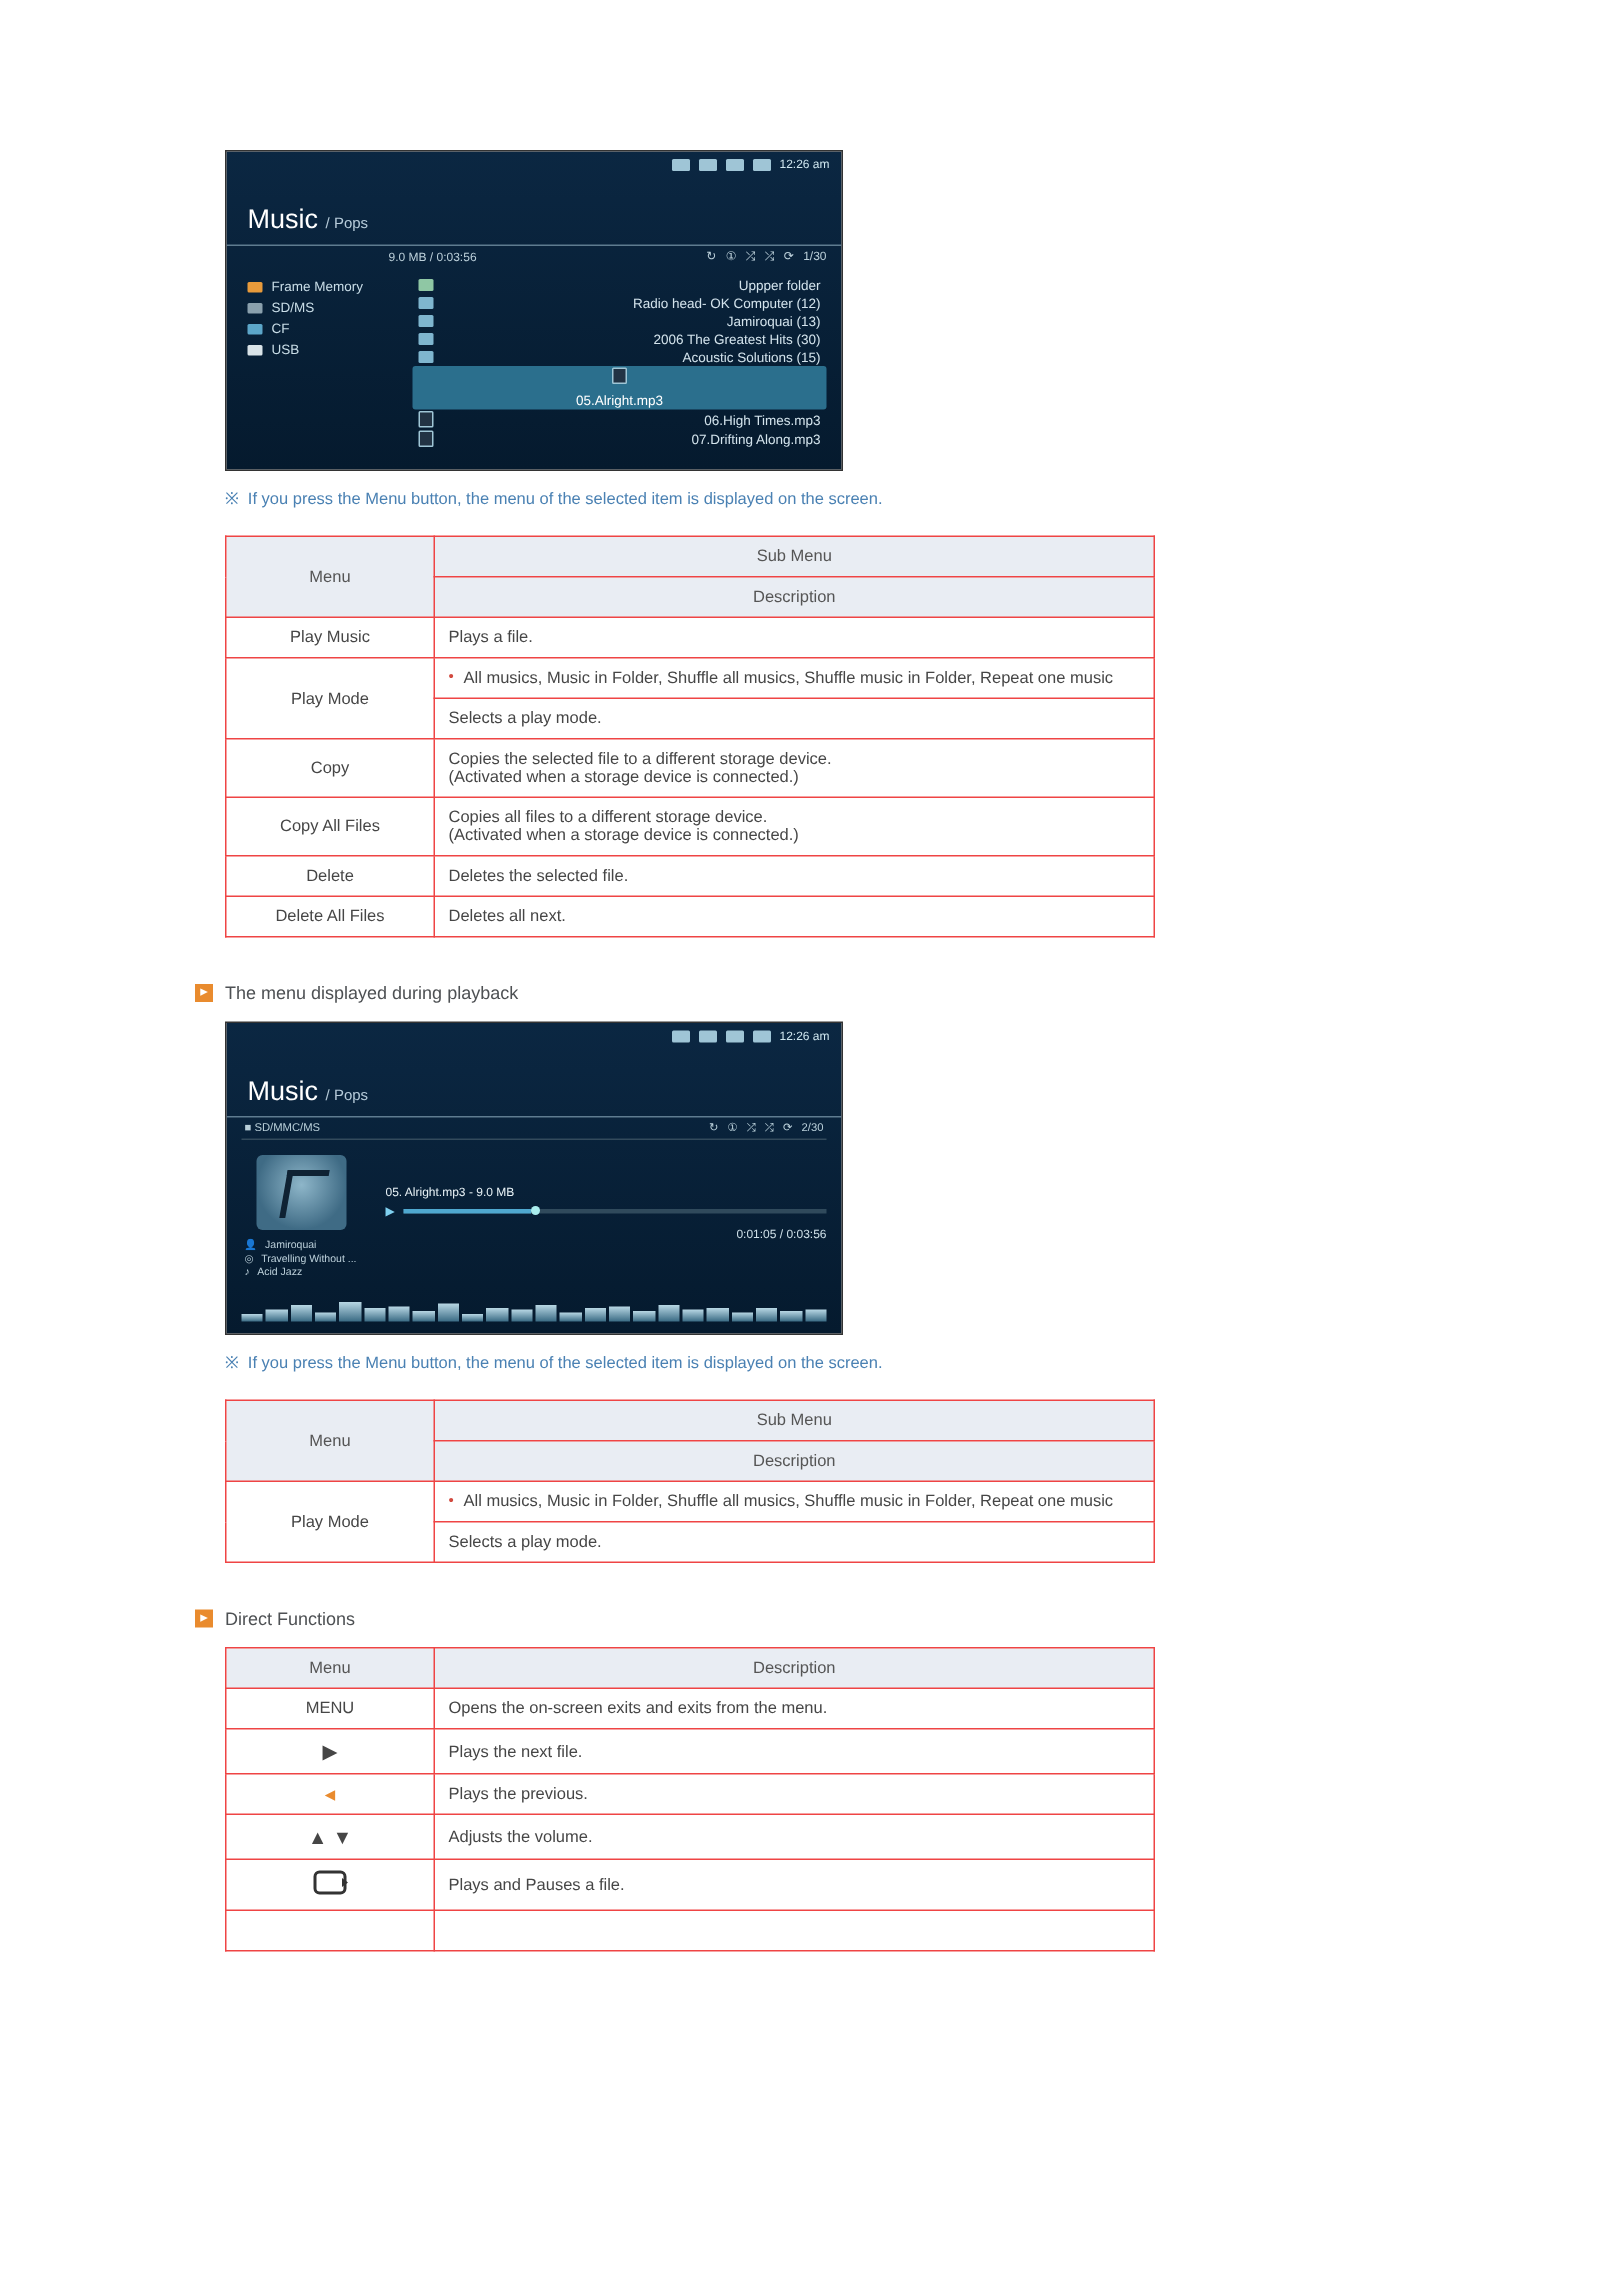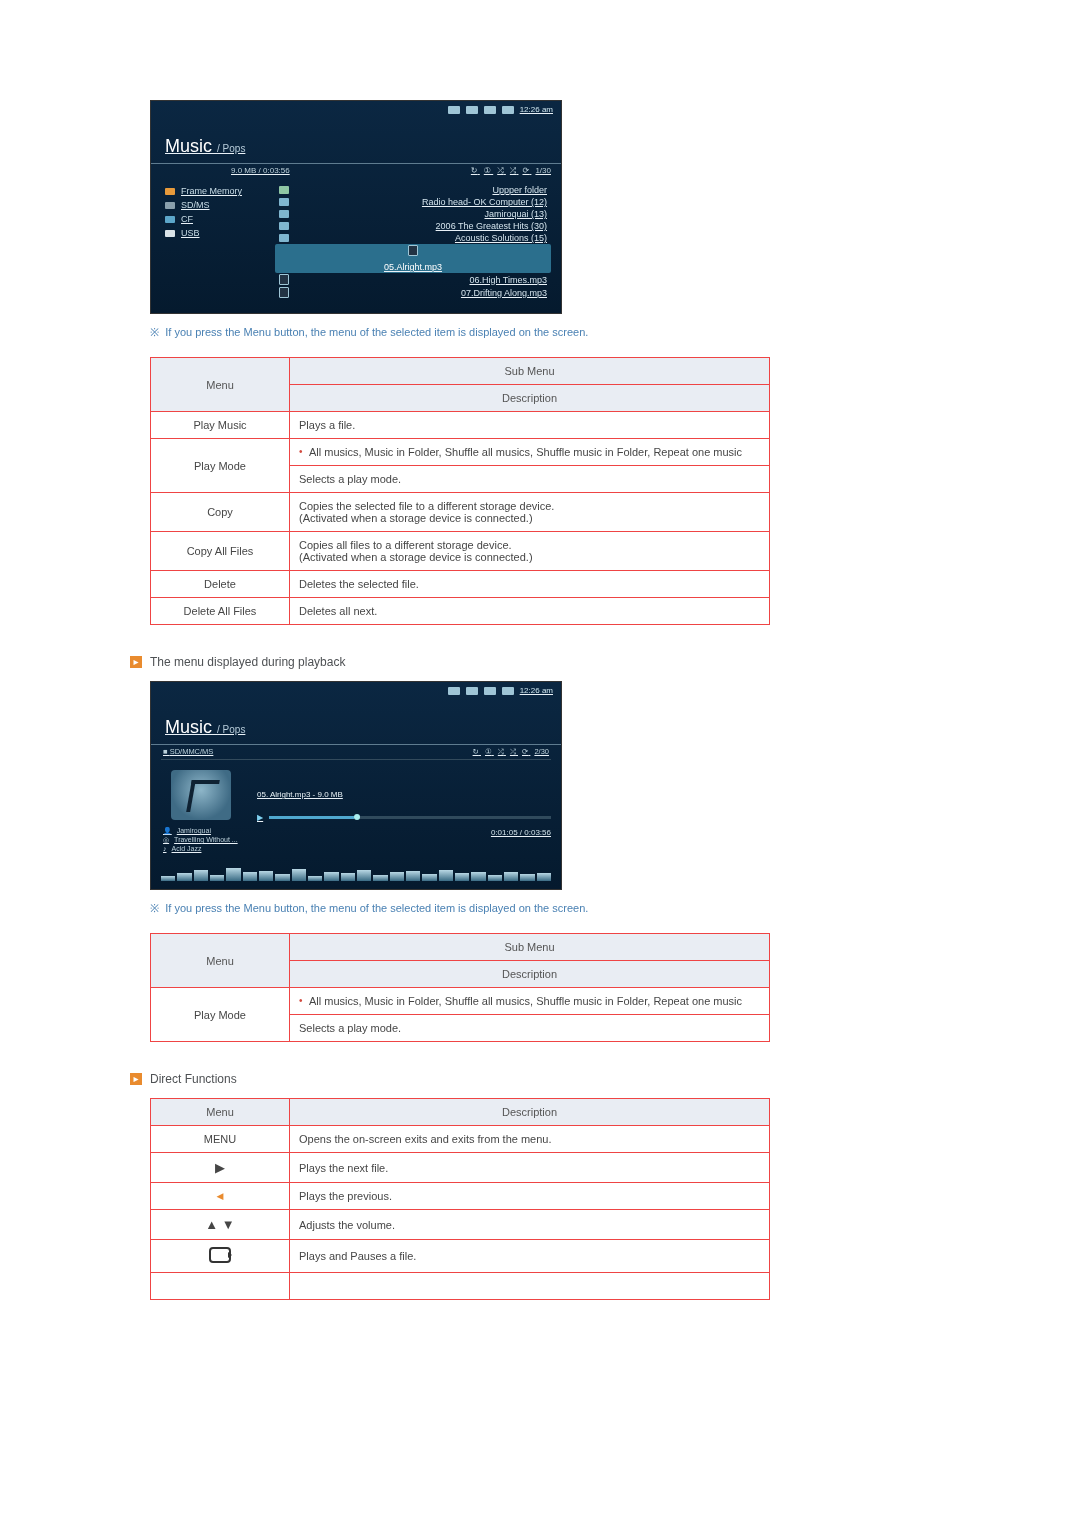--- a/index.html
+++ b/index.html
@@ -15,21 +15,20 @@
   }
   
   .screenshot {
     width: 410px;
     background: linear-gradient(#0b2742, #051a2e);
     color: #eaf2f8;
     margin: 0 0 10px 20px;
     border: 1px solid #333;
     position: relative;
     overflow: hidden;
-    text-decoration: underline;
   }
   .ss-statusbar {
     display: flex;
     justify-content: flex-end;
     align-items: center;
     gap: 6px;
     padding: 4px 8px 2px;
     font-size: 8px;
     color: #cfe6ef;
   }
@@ -48,23 +47,24 @@
     color: #b6cbd9;
   }
   .ss-divider {
     height: 1px;
     background: #5f7c90;
     margin: 0;
   }
   .ss-infobar {
     display: flex;
     justify-content: space-between;
+    align-items: center;
     font-size: 8px;
     color: #bcd0da;
-    padding: 2px 10px 2px 80px;
+    padding: 2px 10px 2px 108px;
   }
   .ss-infobar .icons span {
     margin-left: 4px;
   }
   .ss-body {
     display: flex;
     font-size: 9px;
     padding: 6px 10px 14px 14px;
   }
   .ss-nav {
@@ -139,21 +139,21 @@
   .ss-art .noteicon::after{
     content:""; position:absolute; left:18px; top:10px;
     width: 24px; height: 28px;
     border-left: 4px solid #0f2233;
     border-top: 4px solid #0f2233;
     transform: skewX(-10deg);
   }
   .ss-meta { font-size:7px; color:#bcd0da; line-height:1.3; padding-left:2px;}
   .ss-meta .row { display:flex; gap:5px; align-items:center; }
   .ss-trackcol { flex:1; padding-top: 20px;}
-  .ss-trackname { font-size: 8px; color: #e8f2f6; margin-bottom: 14px;}
+  .ss-trackname { font-size: 8px; color: #e8f2f6; margin-bottom: 4px;}
   .ss-seek {
     position: relative;
     width: 100%;
     height: 3px;
     background: #304a5c;
   }
   .ss-seek .fill {
     position:absolute; left:0; top:0; height:100%;
     width: 30%;
     background: #4fa8cf;

